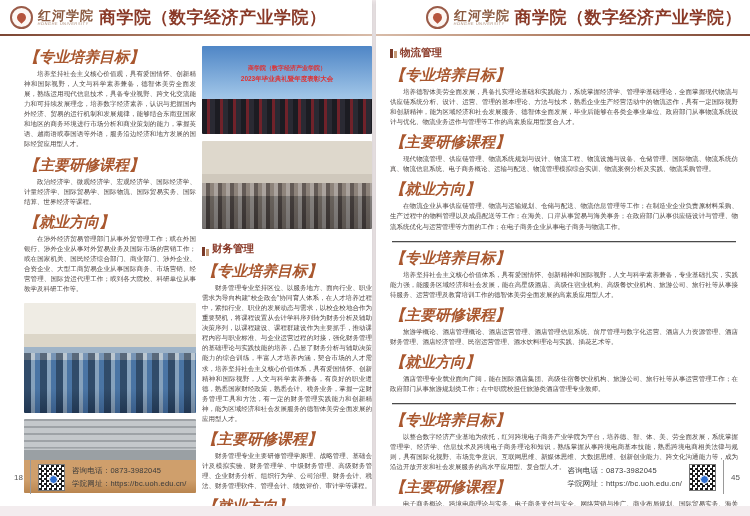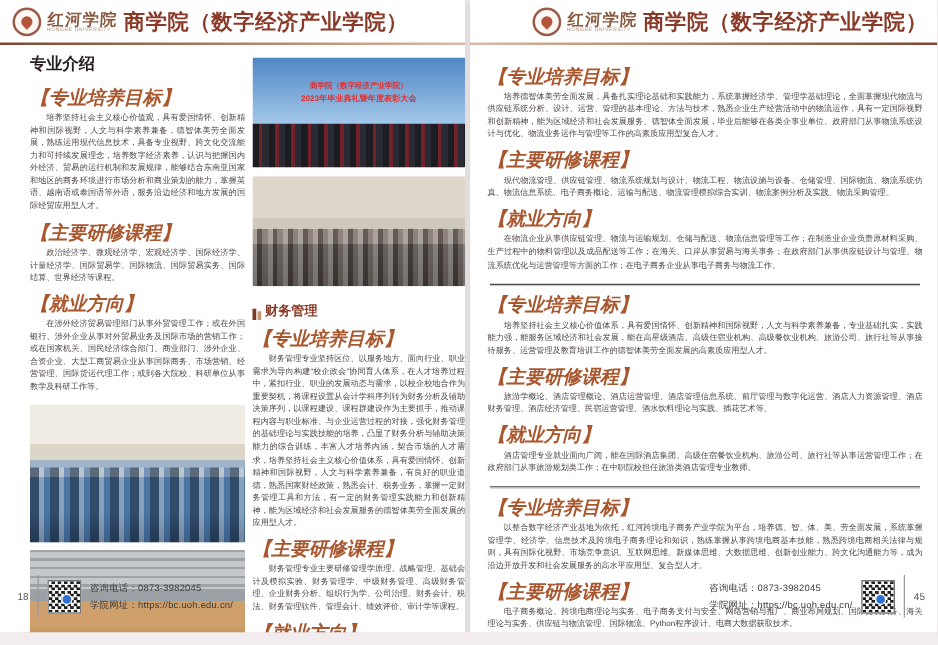--- a/index.html
+++ b/index.html
@@ -127,21 +127,20 @@
       </span>
     <span class="brand">
       <b>红河学院</b>
       <s>HONGHE UNIVERSITY</s>
     </span>
     <span class="hdr-title">商学院（数字经济产业学院）</span>
   </div>
   <div class="hdr-rule"></div>
 
   <div class="col-a">
-    <div class="intro-heading">专业介绍</div>
 
     <div class="label">【专业培养目标】</div>
     <p class="body">培养坚持社会主义核心价值观，具有爱国情怀、创新精神和国际视野，人文与科学素养兼备，德智体美劳全面发展，熟练运用现代信息技术，具备专业视野、跨文化交流能力和可持续发展理念，培养数字经济素养，认识与把握国内外经济、贸易的运行机制和发展规律，能够结合东南亚国家和地区的商务环境进行市场分析和商业策划的能力，掌握英语、越南语或泰国语等外语，服务沿边经济和地方发展的国际经贸应用型人才。</p>
     <div class="label">【主要研修课程】</div>
     <p class="body">政治经济学、微观经济学、宏观经济学、国际经济学、计量经济学、国际贸易学、国际物流、国际贸易实务、国际结算、世界经济等课程。</p>
     <div class="label">【就业方向】</div>
     <p class="body">在涉外经济贸易管理部门从事外贸管理工作；或在外国银行、涉外企业从事对外贸易业务及国际市场的营销工作；或在国家机关、国民经济综合部门、商业部门、涉外企业、合资企业、大型工商贸易企业从事国际商务、市场营销、经营管理、国际货运代理工作；或到各大院校、科研单位从事教学及科研工作等。</p>
 
     <div class="photo photo-lab"></div>
     <div class="photo photo-gym"></div>
@@ -191,20 +190,27 @@
     <span class="brand">
       <b>红河学院</b>
       <s>HONGHE UNIVERSITY</s>
     </span>
     <span class="hdr-title">商学院（数字经济产业学院）</span>
   </div>
   <div class="hdr-rule"></div>
 
   <div class="rp-content">
 
+    <div class="sec-title" style="margin-top:0;">
+      <span class="sec-icon">
+          <i></i>
+          <i></i>
+        </span>
+      <span class="t">物流管理</span>
+    </div>
     <div class="label">【专业培养目标】</div>
     <p class="body">培养德智体美劳全面发展，具备扎实理论基础和实践能力，系统掌握经济学、管理学基础理论，全面掌握现代物流与供应链系统分析、设计、运营、管理的基本理论、方法与技术，熟悉企业生产经营活动中的物流运作，具有一定国际视野和创新精神，能为区域经济和社会发展服务、德智体全面发展，毕业后能够在各类企事业单位、政府部门从事物流系统设计与优化、物流业务运作与管理等工作的高素质应用型复合人才。</p>
     <div class="label">【主要研修课程】</div>
     <p class="body">现代物流管理、供应链管理、物流系统规划与设计、物流工程、物流设施与设备、仓储管理、国际物流、物流系统仿真、物流信息系统、电子商务概论、运输与配送、物流管理模拟综合实训、物流案例分析及实践、物流采购管理。</p>
     <div class="label">【就业方向】</div>
     <p class="body">在物流企业从事供应链管理、物流与运输规划、仓储与配送、物流信息管理等工作；在制造业企业负责原材料采购、生产过程中的物料管理以及成品配送等工作；在海关、口岸从事贸易与海关事务；在政府部门从事供应链设计与管理、物流系统优化与运营管理等方面的工作；在电子商务企业从事电子商务与物流工作。</p>
 
     <div class="divider"></div>
 
     <div class="label">【专业培养目标】</div>

